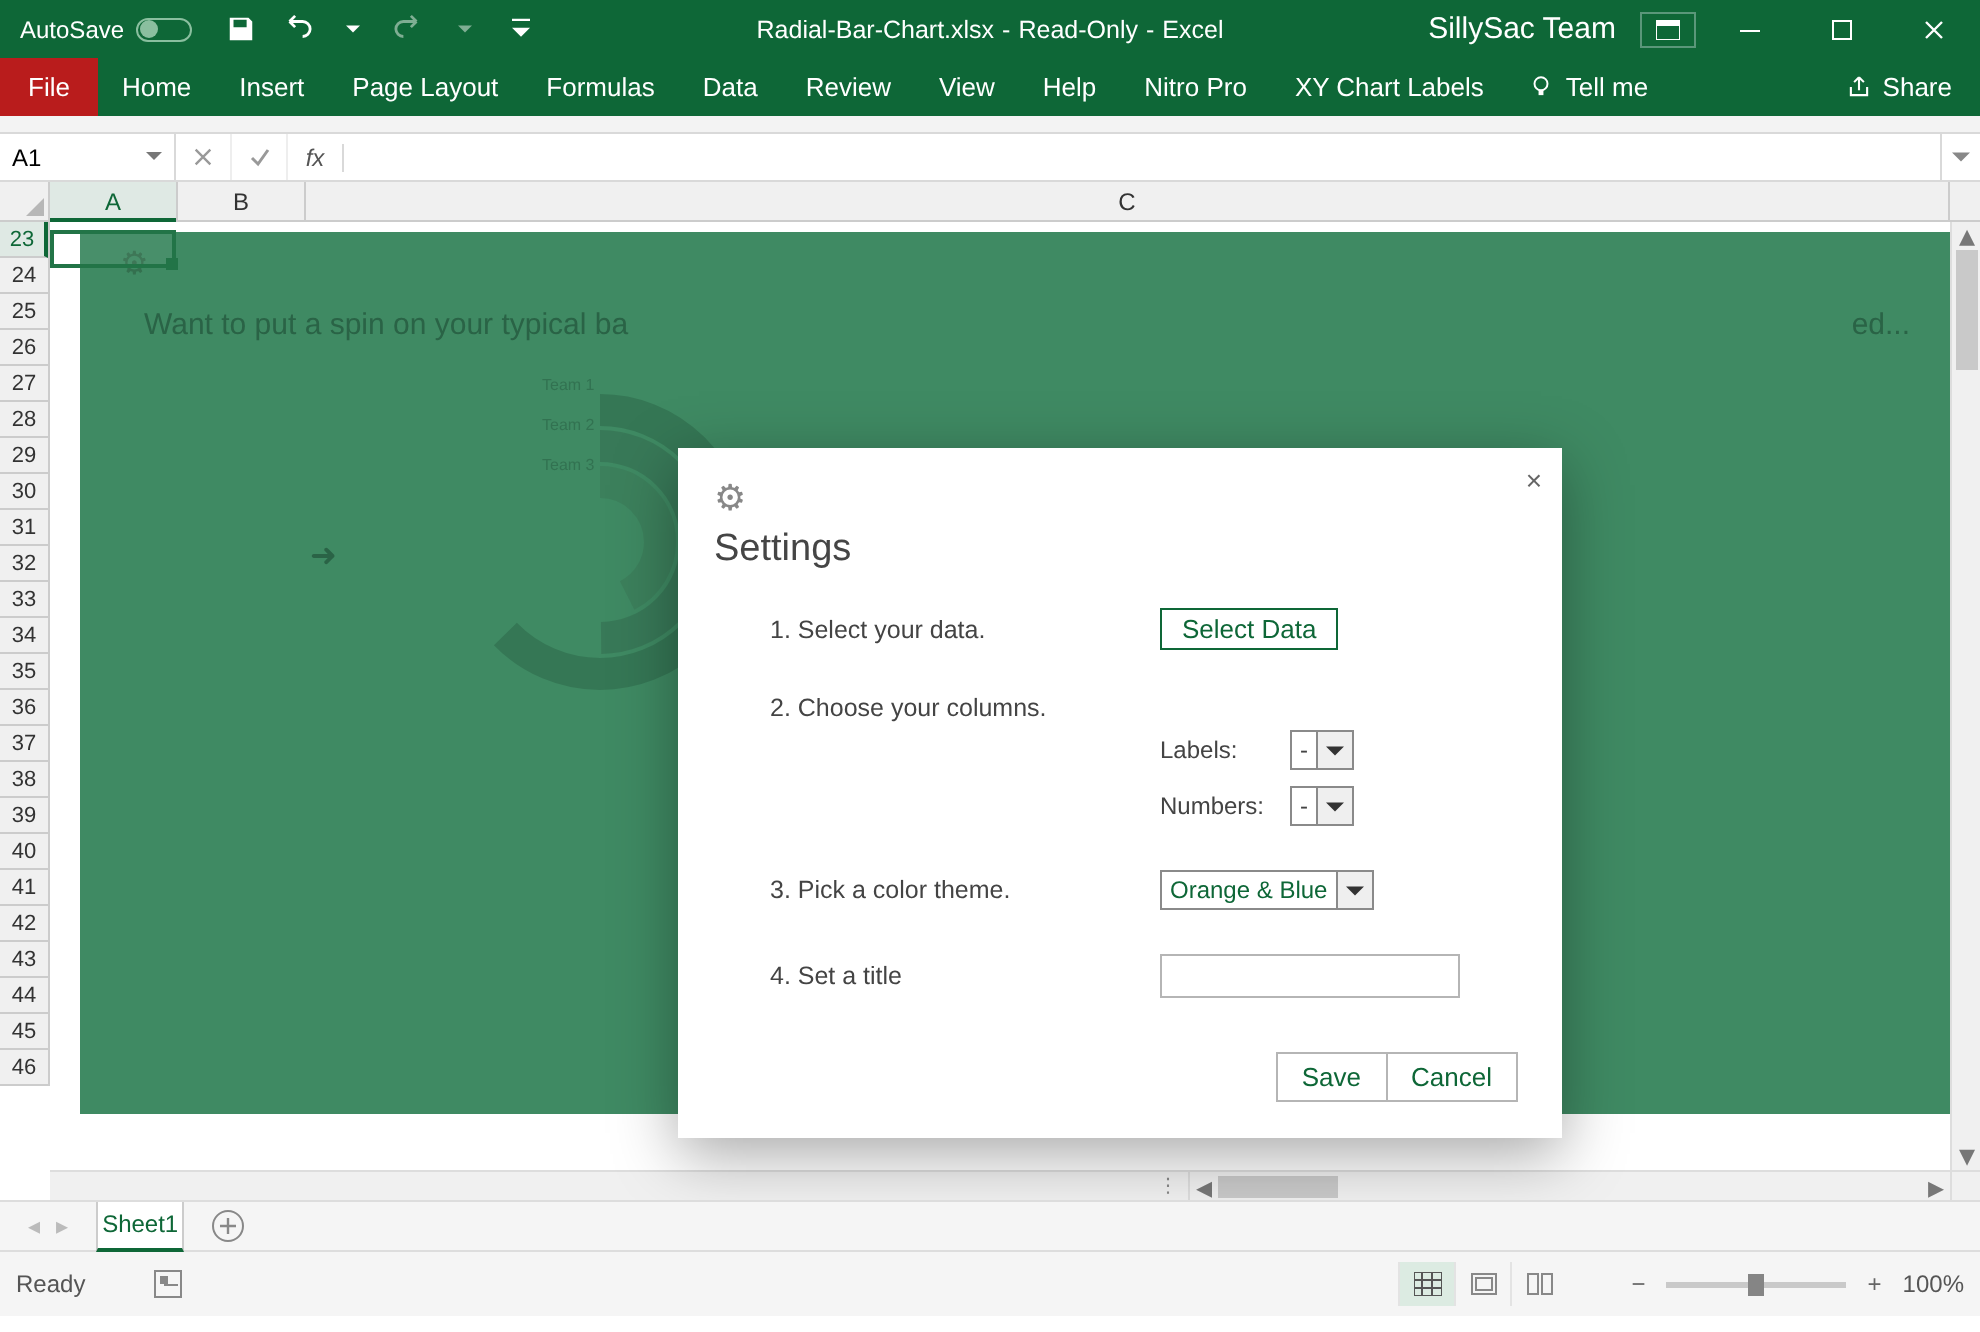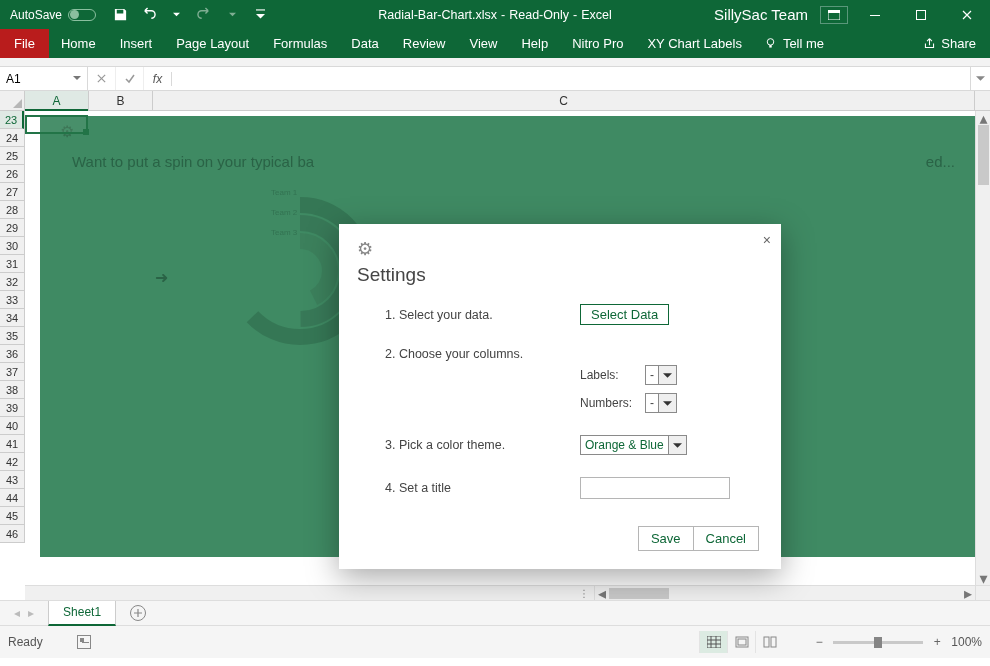--- a/index.html
+++ b/index.html
@@ -79,21 +79,21 @@
   .hscroll-dots { color:#888; letter-spacing:1px; font-size:10px;}
   .hscroll-track { flex:1; position:relative;}
   .hscroll-track .arr { position:absolute; top:0; width:14px; height:15px; display:flex; align-items:center; justify-content:center; color:#777;}
   .hscroll-track .arr.left { left:0;} .hscroll-track .arr.right { right:0;}
   .hscroll-track .thumb { position:absolute; left:14px; top:2px; height:11px; width:60px; background:#c9c9c9;}
   .corner { position:absolute; right:0; bottom:0; width:15px; height:15px; background:#f0f0f0; border-left:1px solid #ddd; border-top:1px solid #ddd;}
 
   
   .sheet-tabs-row { height:25px; background:#f5f5f5; border-top:1px solid #ddd; display:flex; align-items:center; font-size:12px; color:#666;}
   .sheet-nav { display:flex; align-items:center; gap:8px; padding:0 14px; color:#bbb;}
-  .sheet-tab { height:25px; padding:0 14px; display:flex; align-items:center; background:#fff; border:1px solid #ccc; border-top:none; border-bottom:2px solid #0e6737; color:#0e6737; font-weight:500;}
+  .sheet-tab { height:25px; padding:0 2px; display:flex; align-items:center; background:#fff; border:1px solid #ccc; border-top:none; border-bottom:2px solid #0e6737; color:#0e6737; font-weight:500;}
   .add-sheet { width:24px; height:24px; margin-left:10px; display:flex; align-items:center; justify-content:center; border-radius:50%; }
   .add-sheet svg circle { fill:none; stroke:#888; stroke-width:1;}
 
   
   .statusbar { height:22px; background:#f5f5f5; border-top:1px solid #ddd; display:flex; align-items:center; font-size:12px; color:#555; padding:16px 8px;gap:20px;}
   .statusbar .spacer { flex:1; }
   .view-btns { display:flex; gap:0; }
   .view-btn { width:28px; height:22px; display:flex; align-items:center; justify-content:center; border-left:1px solid #e3e3e3;}
   .view-btn.active { background:#dcebe2; }
   .zoom { display:flex; align-items:center; gap:8px; margin-left:10px;}

